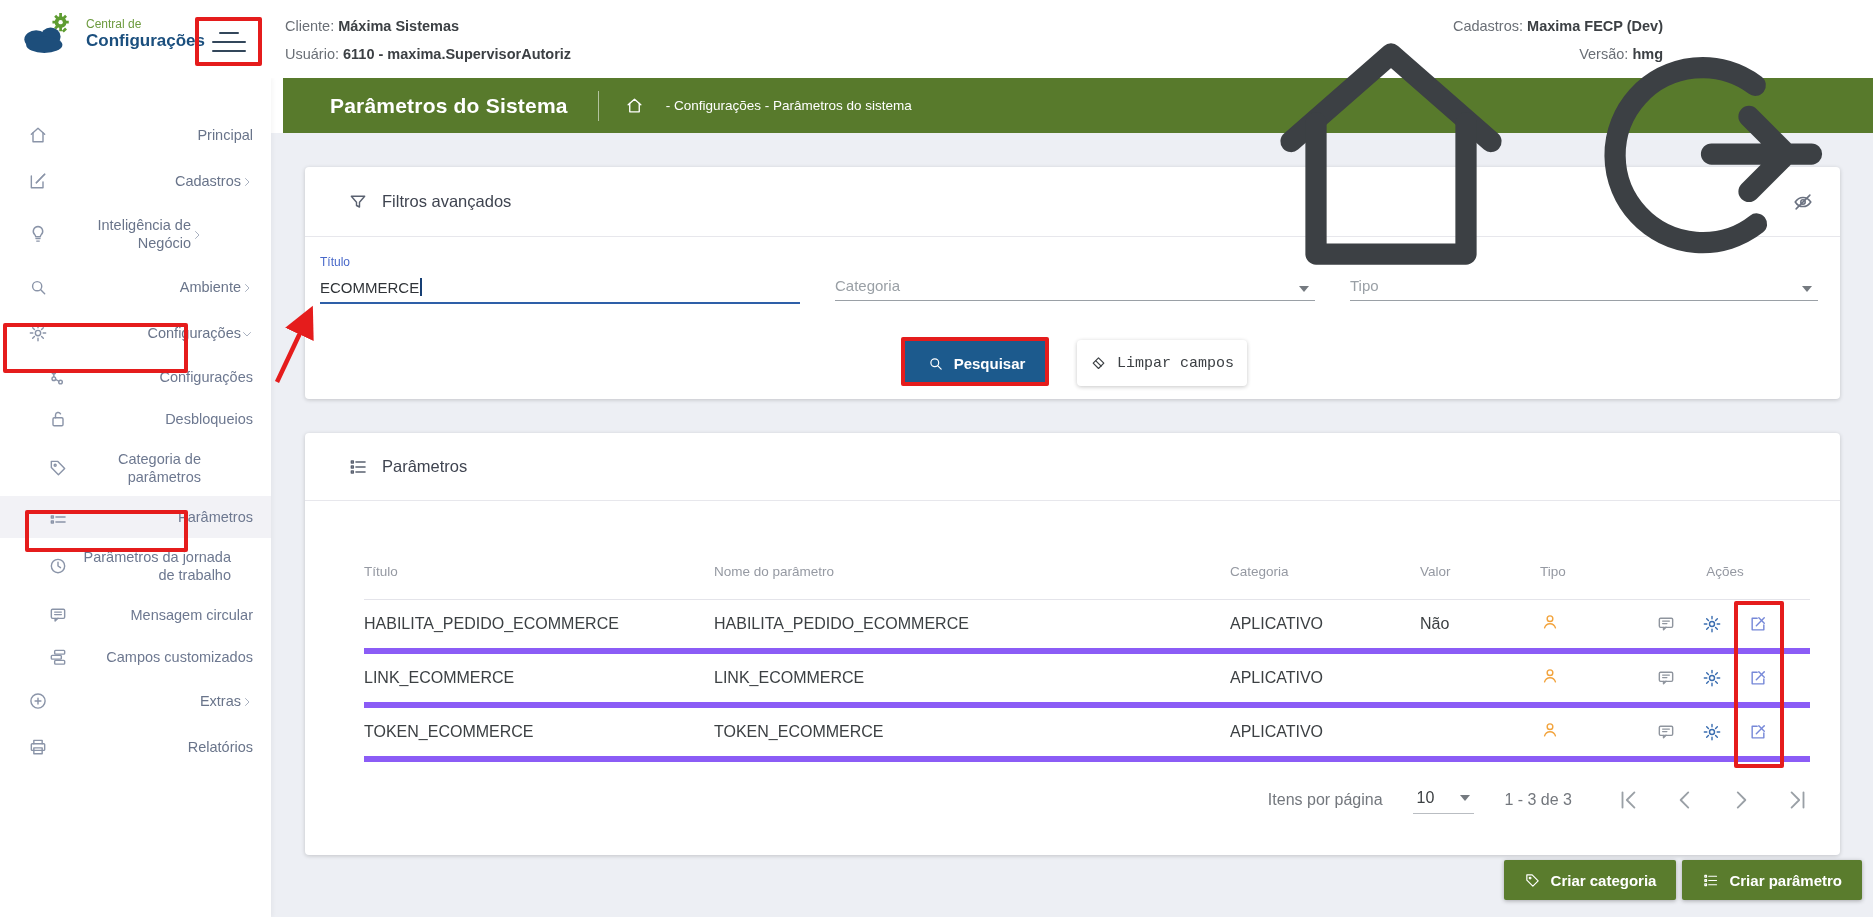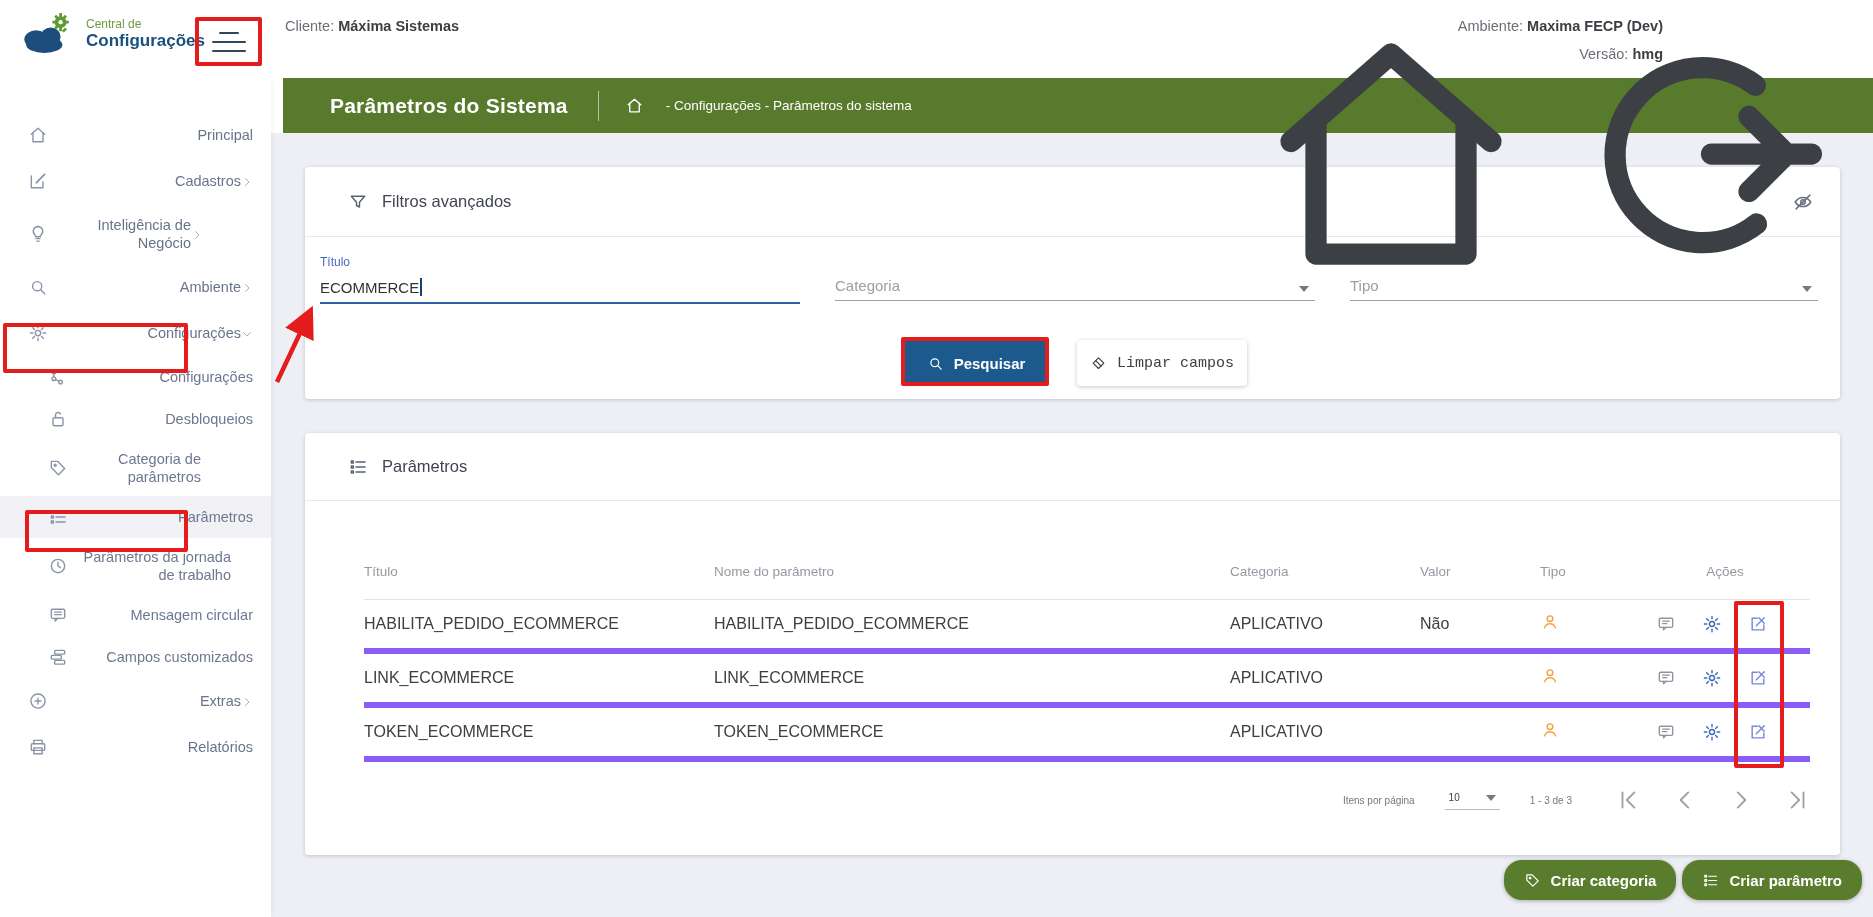--- a/index.html
+++ b/index.html
@@ -68,29 +68,29 @@
 
   
   .params-card { margin-top:34px; height:422px; }
   .tbl { position:absolute; left:59px; right:30px; top:110px; }
   .trow { display:grid; grid-template-columns:350px 516px 190px 120px 100px 170px; align-items:center; height:54px; border-bottom:6px solid #8b5cf6; font-size:16px; color:#3c4043; }
   .trow.thead { height:57px; border-bottom:1px solid #e4e4ea; color:#9599a2; font-size:13.5px; }
   .cell-tipo { color:#f2a33c; } .cell-tipo svg { width:20px; height:20px; }
   .cell-acoes { display:flex; gap:26px; align-items:center; padding-left:16px; }
   .act { width:20px; height:20px; cursor:pointer; }
   .act.comment { color:#8f959e; } .act.gear { color:#3a6db0; } .act.edit { color:#7688d8; }
-  .paginator { position:absolute; left:59px; right:30px; top:337px; height:60px; display:flex; align-items:center; justify-content:flex-end; gap:30px; font-size:10px; color:#73777d; }
+  .paginator { position:absolute; left:59px; right:30px; top:337px; height:60px; display:flex; align-items:center; justify-content:flex-end; gap:30px; font-size:16px; color:#73777d; }
   .pp-select { display:flex; align-items:center; gap:26px; border-bottom:1px solid #b9bdc2; padding:2px 4px 6px 4px; cursor:pointer; color:#3c4043; }
   .pp-select .tri { width:0; height:0; border-left:5px solid transparent; border-right:5px solid transparent; border-top:6px solid #757a80; }
   .pg-btns { display:flex; gap:30px; margin-left:14px; }
   .pg-btns .pbtn { width:26px; height:26px; color:#9aa0a6; cursor:pointer; }
 
   
   .footer-actions { position:absolute; right:11px; bottom:17px; display:flex; gap:6px; z-index:6; }
-  .btn-green { height:40px; padding:0 20px; background:#5a7c2d; color:#fff; border:none; border-radius:18px; font-size:15px; font-weight:bold; display:flex; align-items:center; gap:10px; cursor:pointer; box-shadow:0 1px 4px rgba(0,0,0,0.3); font-family:"Liberation Sans", sans-serif; }
+  .btn-green { height:40px; padding:0 20px; background:#5a7c2d; color:#fff; border:none; border-radius:2px; font-size:15px; font-weight:bold; display:flex; align-items:center; gap:10px; cursor:pointer; box-shadow:0 1px 4px rgba(0,0,0,0.3); font-family:"Liberation Sans", sans-serif; }
   .btn-green svg { width:17px; height:17px; }
 
   
   .anno { position:absolute; border:4px solid #e51c1c; border-radius:2px; pointer-events:none; z-index:20; }
   .anno-arrow { position:absolute; pointer-events:none; z-index:20; }
 </style>
 </head>
 <body>
 
 <div class="screen">
@@ -116,24 +116,25 @@
     </div>
 
     <div class="menu-btn">
       <i class="s"></i>
         <i class="l"></i>
         <i class="l"></i>
     </div>
 
     <div class="hdr-left">
       <div><span>Cliente:</span> <b>Máxima Sistemas</b></div>
+      <div><span>Usuário:</span> <b>6110 - maxima.SupervisorAutoriz</b></div>
     </div>
 
     <div class="hdr-right">
-      <div><span>Ambiente:</span> <b>Maxima FECP (Dev)</b></div>
+      <div><span>Cadastros:</span> <b>Maxima FECP (Dev)</b></div>
       <div><span>Versão:</span> <b>hmg</b></div>
     </div>
 
     <div class="hdr-icons">
       <svg class="stroke" viewBox="0 0 24 24">
           <path d="M4 11l8-7 8 7"></path>
           <path d="M6 9.5V20h12V9.5"></path>
         </svg>
       <svg class="stroke" viewBox="0 0 24 24">
           <path d="M16.5 6.5a7 7 0 1 0 .1 11.1"></path>

